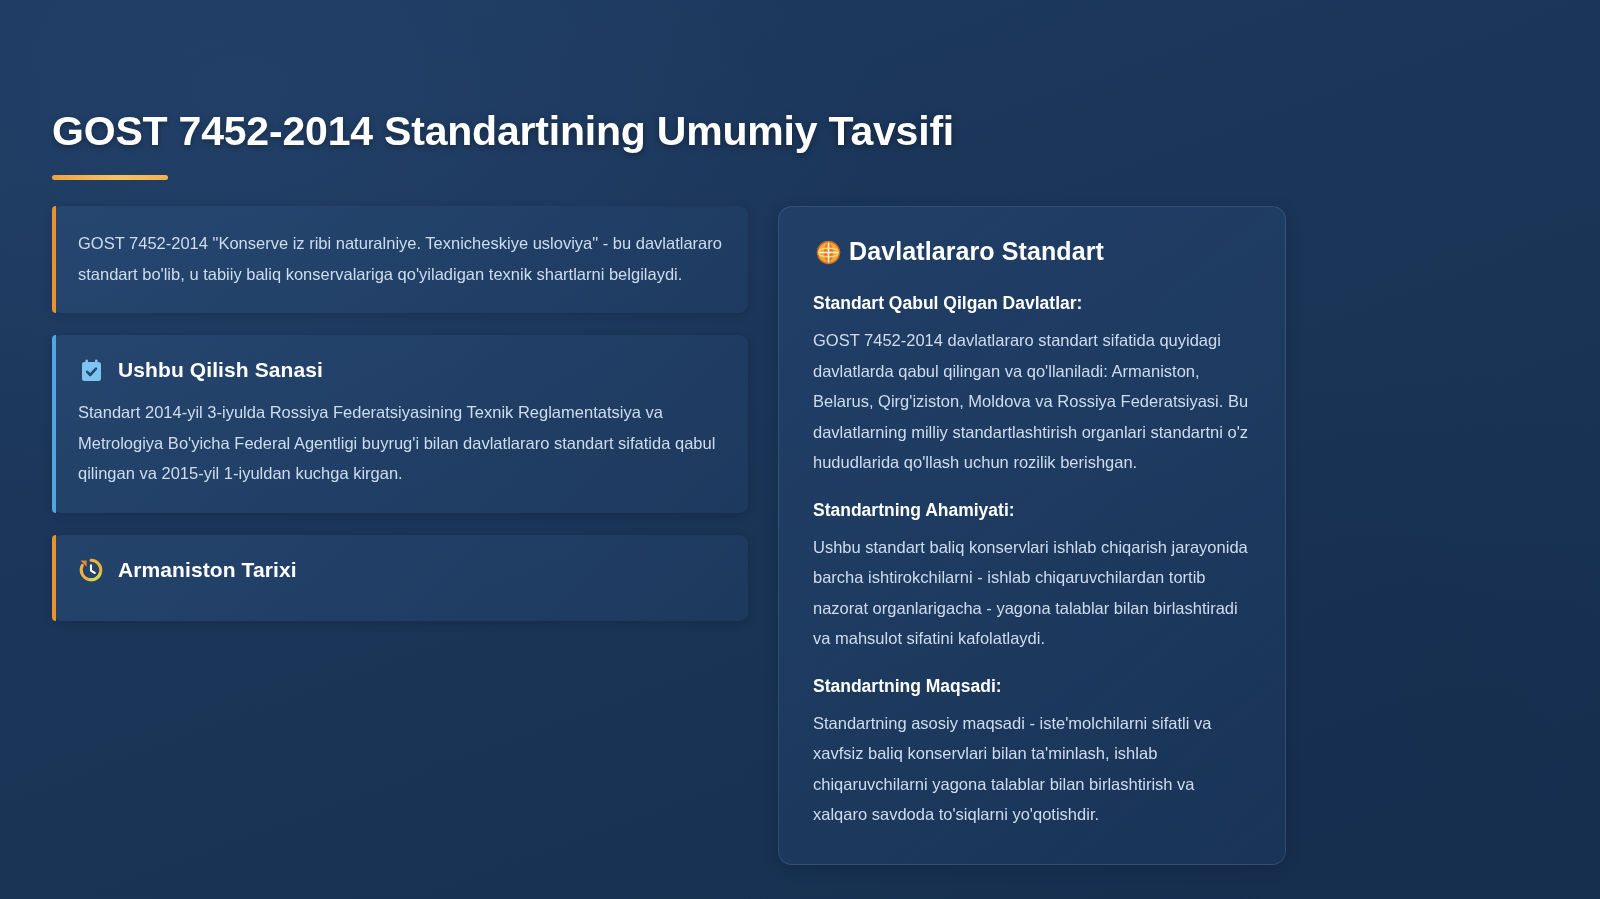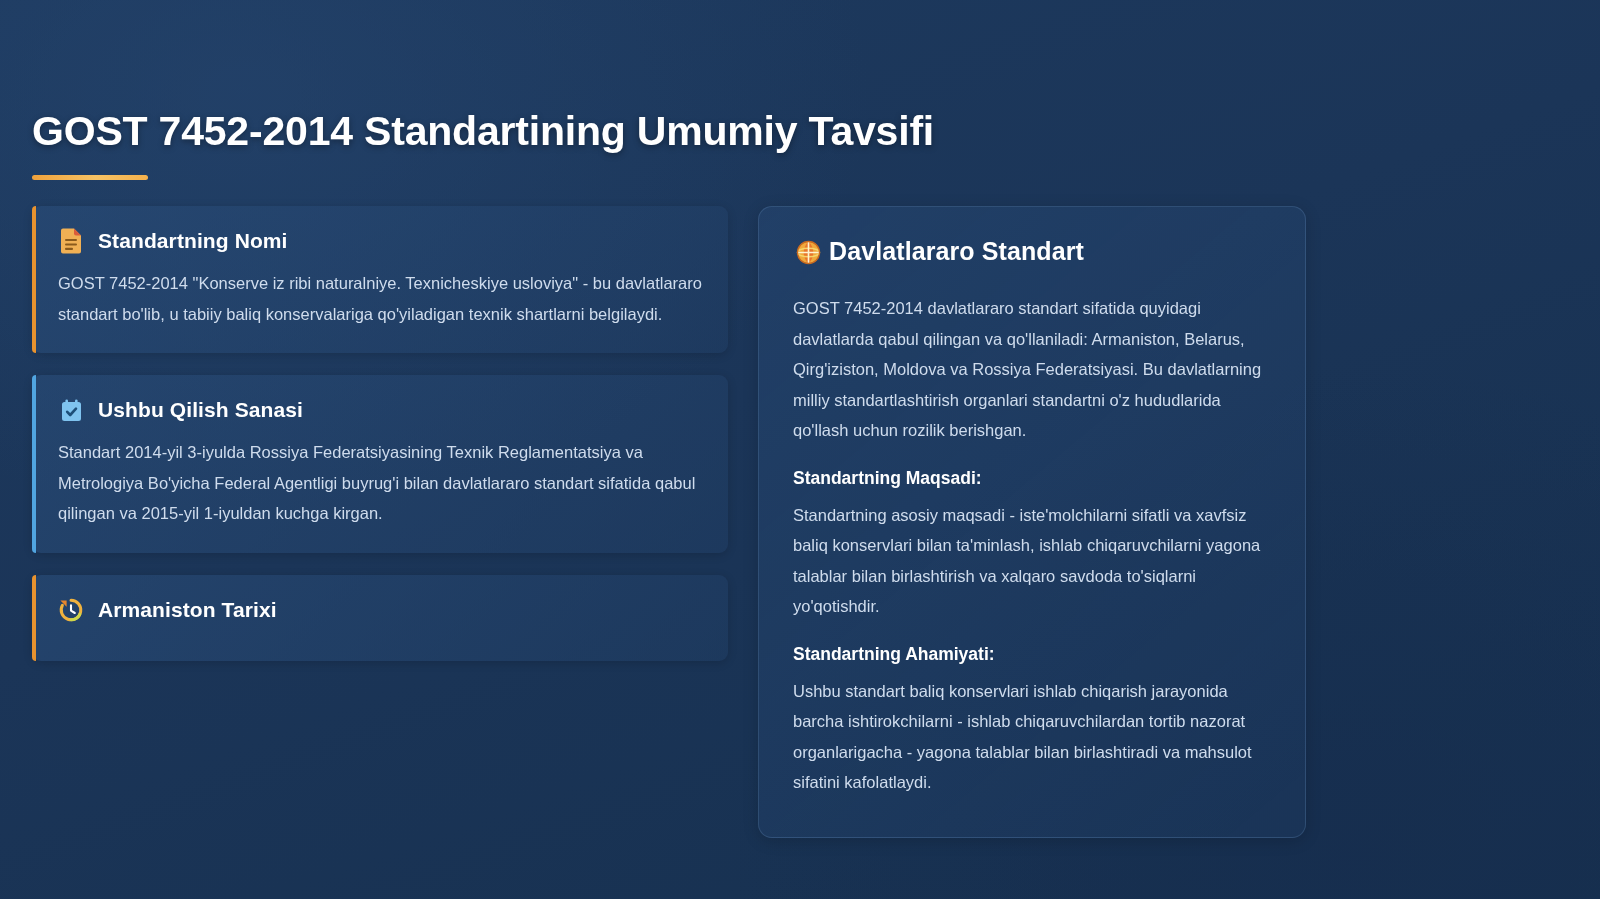--- a/index.html
+++ b/index.html
@@ -18,21 +18,21 @@
       linear-gradient(160deg, #1d3a5f 0%, #1b3558 45%, #16304f 100%);
     font-family: "Liberation Sans", "DejaVu Sans", sans-serif;
     color: #e8eef6;
     -webkit-font-smoothing: antialiased;
   }
 
   .page {
     position: relative;
     width: 1334px;
     height: 899px;
-    padding: 0 28px;
+    padding: 0 48px;
   }
 
   
   .title-block {
     padding-top: 108px;
     padding-left: 4px;
   }
   .page-title {
     font-size: 41px;
     font-weight: 700;
@@ -165,32 +165,20 @@
   <div class="title-block">
     <h1 class="page-title">GOST 7452-2014 Standartining Umumiy Tavsifi</h1>
     <div class="title-underline"></div>
   </div>
 
   <div class="columns">
 
     <div class="col-left">
 
       <div class="info-card accent-orange">
-        <div class="card-head">
-          <span class="card-icon">
-            <svg width="24" height="26" viewBox="0 0 24 26">
-              <path d="M2 2.5a2 2 0 0 1 2-2h11l7 7v16a2 2 0 0 1-2 2H4a2 2 0 0 1-2-2Z" fill="#f0b054"></path>
-              <path d="M15 0.5l7 7h-5a2 2 0 0 1-2-2Z" fill="#d95c3a"></path>
-              <rect x="6" y="11" width="12" height="2.1" rx="1" fill="#8a5a1c"></rect>
-              <rect x="6" y="15.4" width="12" height="2.1" rx="1" fill="#8a5a1c"></rect>
-              <rect x="6" y="19.8" width="8" height="2.1" rx="1" fill="#8a5a1c"></rect>
-            </svg>
-          </span>
-          <span class="card-title">Standartning Nomi</span>
-        </div>
         <div class="card-body">GOST 7452-2014 "Konserve iz ribi naturalniye. Texnicheskiye usloviya" - bu davlatlararo standart bo'lib, u tabiiy baliq konservalariga qo'yiladigan texnik shartlarni belgilaydi.</div>
       </div>
 
       <div class="info-card accent-blue">
         <div class="card-head">
           <span class="card-icon">
             <svg width="25" height="25" viewBox="0 0 25 25">
               <path d="M3 6.5a2.5 2.5 0 0 1 2.5-2.5h14A2.5 2.5 0 0 1 22 6.5v14a2.5 2.5 0 0 1-2.5 2.5h-14A2.5 2.5 0 0 1 3 20.5Z" fill="#7fc3ef"></path>
               <rect x="6.4" y="1.5" width="2.6" height="5" rx="1.3" fill="#7fc3ef"></rect>
               <rect x="16" y="1.5" width="2.6" height="5" rx="1.3" fill="#7fc3ef"></rect>
@@ -228,30 +216,31 @@
               <path d="M13.5 2.5c3.2 3 4.8 7 4.8 11s-1.6 8-4.8 11c-3.2-3-4.8-7-4.8-11s1.6-8 4.8-11z" fill="#e8762c"></path>
               <ellipse cx="13.5" cy="13.5" rx="11" ry="4.3" fill="none" stroke="#f6d46a" stroke-width="1.5"></ellipse>
               <path d="M13.5 2.5v22M2.5 13.5h22" stroke="#fdf3d0" stroke-width="1.6"></path>
               <circle cx="13.5" cy="13.5" r="11" fill="none" stroke="#c96a20" stroke-width="1.4"></circle>
             </svg>
           </span>
           <span class="panel-title">Davlatlararo Standart</span>
         </div>
 
         <div class="section">
+          <div class="section-heading">Standart Qabul Qilgan Davlatlar:</div>
           <div class="section-text">GOST 7452-2014 davlatlararo standart sifatida quyidagi davlatlarda qabul qilingan va qo'llaniladi: Armaniston, Belarus, Qirg'iziston, Moldova va Rossiya Federatsiyasi. Bu davlatlarning milliy standartlashtirish organlari standartni o'z hududlarida qo'llash uchun rozilik berishgan.</div>
+        </div>
+
+        <div class="section">
+          <div class="section-heading">Standartning Ahamiyati:</div>
+          <div class="section-text">Ushbu standart baliq konservlari ishlab chiqarish jarayonida barcha ishtirokchilarni - ishlab chiqaruvchilardan tortib nazorat organlarigacha - yagona talablar bilan birlashtiradi va mahsulot sifatini kafolatlaydi.</div>
         </div>
 
         <div class="section">
           <div class="section-heading">Standartning Maqsadi:</div>
           <div class="section-text">Standartning asosiy maqsadi - iste'molchilarni sifatli va xavfsiz baliq konservlari bilan ta'minlash, ishlab chiqaruvchilarni yagona talablar bilan birlashtirish va xalqaro savdoda to'siqlarni yo'qotishdir.</div>
         </div>
 
-        <div class="section">
-          <div class="section-heading">Standartning Ahamiyati:</div>
-          <div class="section-text">Ushbu standart baliq konservlari ishlab chiqarish jarayonida barcha ishtirokchilarni - ishlab chiqaruvchilardan tortib nazorat organlarigacha - yagona talablar bilan birlashtiradi va mahsulot sifatini kafolatlaydi.</div>
-        </div>
-
       </div>
     </div>
 
   </div>
 </div>
 
 </body></html>

